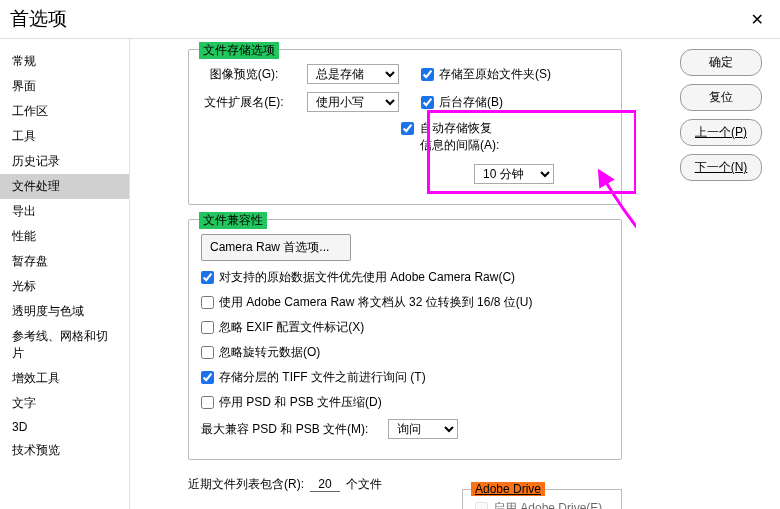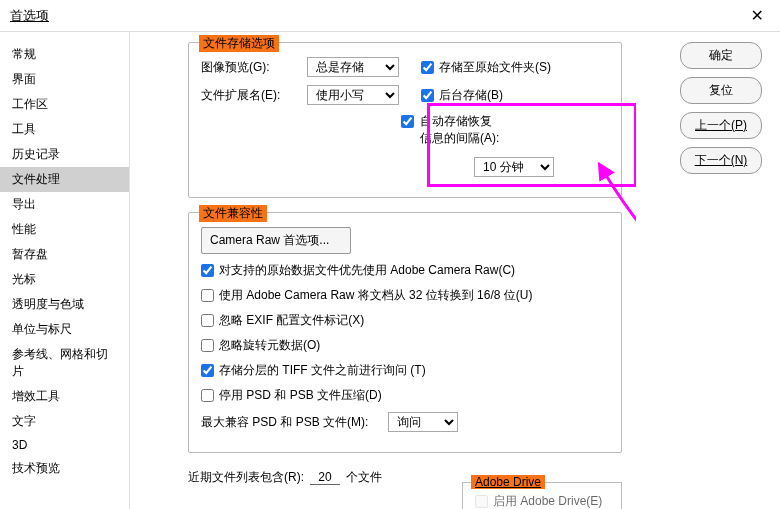--- a/index.html
+++ b/index.html
@@ -1,30 +1,30 @@
 <!DOCTYPE html>
 <html><head>
 <meta charset="utf-8">
 <style>
 * { box-sizing: border-box; margin: 0; padding: 0; font-family: "Microsoft YaHei", Arial, sans-serif; font-size: 12px; }
 body { background: #fff; width: 780px; height: 509px; overflow: hidden; position: relative; }
 .titlebar { display: flex; justify-content: space-between; align-items: center; padding: 6px 10px; border-bottom: 1px solid #ddd; }
-.titlebar .title { font-size: 13px; text-decoration: underline; }
+.titlebar .title { font-size: 19px; }
 .titlebar .close { font-size: 16px; cursor: pointer; padding: 0 6px; }
 .content { display: flex; height: calc(100% - 32px); gap: 44px; }
 .sidebar { width: 130px; border-right: 1px solid #e0e0e0; padding-top: 10px; }
 .sidebar-item { padding: 4px 12px; cursor: pointer; }
 .sidebar-item.selected { background: #d0d0d0; }
 .main { flex: 1; padding: 10px 14px; overflow: auto; position: relative; }
 .right-buttons { width: 100px; padding: 10px 18px 0 0; display: flex; flex-direction: column; gap: 8px; }
 .btn { border: 1px solid #999; border-radius: 12px; padding: 4px 0; text-align: center; background: #f5f5f5; cursor: pointer; font-size: 12px; }
 .fieldset { border: 1px solid #bbb; border-radius: 2px; padding: 14px 12px 12px; margin-bottom: 14px; position: relative; }
-.fieldset-legend { position: absolute; top: -8px; left: 10px; background: #f97316; padding: 0 4px; font-size: 12px; }
+.fieldset-legend { position: absolute; top: -8px; left: 10px; background: #22c55e; padding: 0 4px; font-size: 12px; }
 .row { display: flex; align-items: center; margin-bottom: 8px; gap: 6px; }
-.row-label { text-align: left; min-width: 86px; }
+.row-label { text-align: center; min-width: 86px; }
 select.sel { border: 1px solid #aaa; background: #fff; height: 20px; font-size: 12px; padding: 0 4px; margin-left: 14px; }
 .chk { display: flex; align-items: center; gap: 5px; }
 input[type=checkbox] { width: 13px; height: 13px; accent-color: #1a73e8; }
 .highlight-box { border: 3px solid magenta; position: absolute; left: 238px; top: 60px; width: 210px; height: 84px; pointer-events: none; }
 .arrow-svg { position: absolute; left: 420px; top: 130px; width: 170px; height: 160px; pointer-events: none; }
 .underline { text-decoration: underline; }
 .sm-input { width: 30px; border: none; border-bottom: 1px solid #666; text-align: center; }
 .adobe-box { border: 1px solid #bbb; padding: 10px 12px 12px; position: absolute; right: 0; bottom: 0; width: 160px; }
 .adobe-box .ad-title { position: absolute; top: -8px; left: 8px; background: #f97316; padding: 0 4px; text-decoration: underline; }
 .cbrow { margin-bottom: 8px; }
@@ -43,21 +43,20 @@
     <div class="sidebar-item">界面</div>
     <div class="sidebar-item">工作区</div>
     <div class="sidebar-item">工具</div>
     <div class="sidebar-item">历史记录</div>
     <div class="sidebar-item selected">文件处理</div>
     <div class="sidebar-item">导出</div>
     <div class="sidebar-item">性能</div>
     <div class="sidebar-item">暂存盘</div>
     <div class="sidebar-item">光标</div>
     <div class="sidebar-item">透明度与色域</div>
-    <div class="sidebar-item">单位与标尺</div>
     <div class="sidebar-item">参考线、网格和切片</div>
     <div class="sidebar-item">增效工具</div>
     <div class="sidebar-item">文字</div>
     <div class="sidebar-item">3D</div>
     <div class="sidebar-item">技术预览</div>
   </div>
 
   <div class="main">
     <div class="fieldset" style="position:relative;">
       <div class="fieldset-legend">文件存储选项</div>

